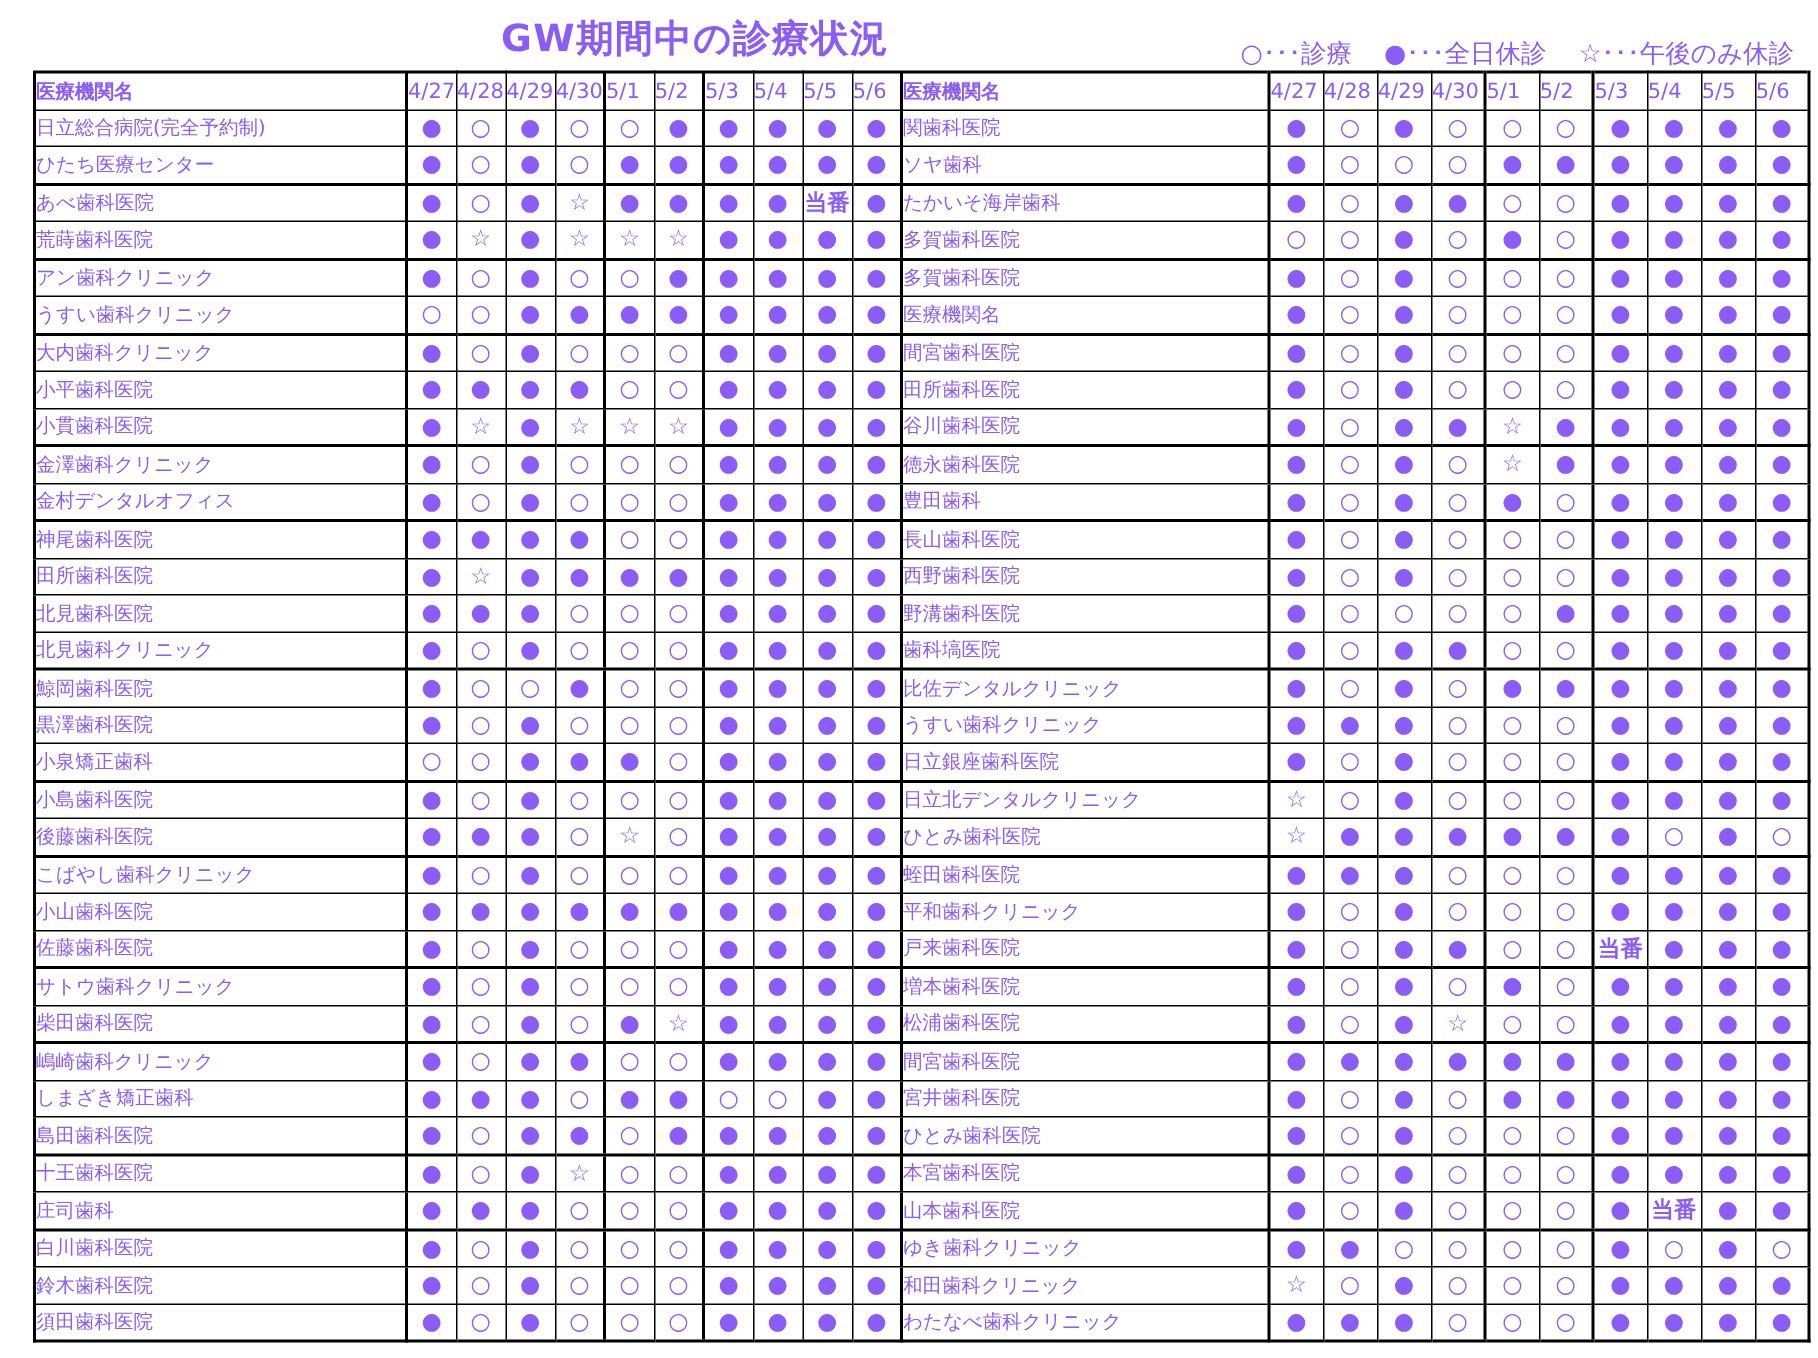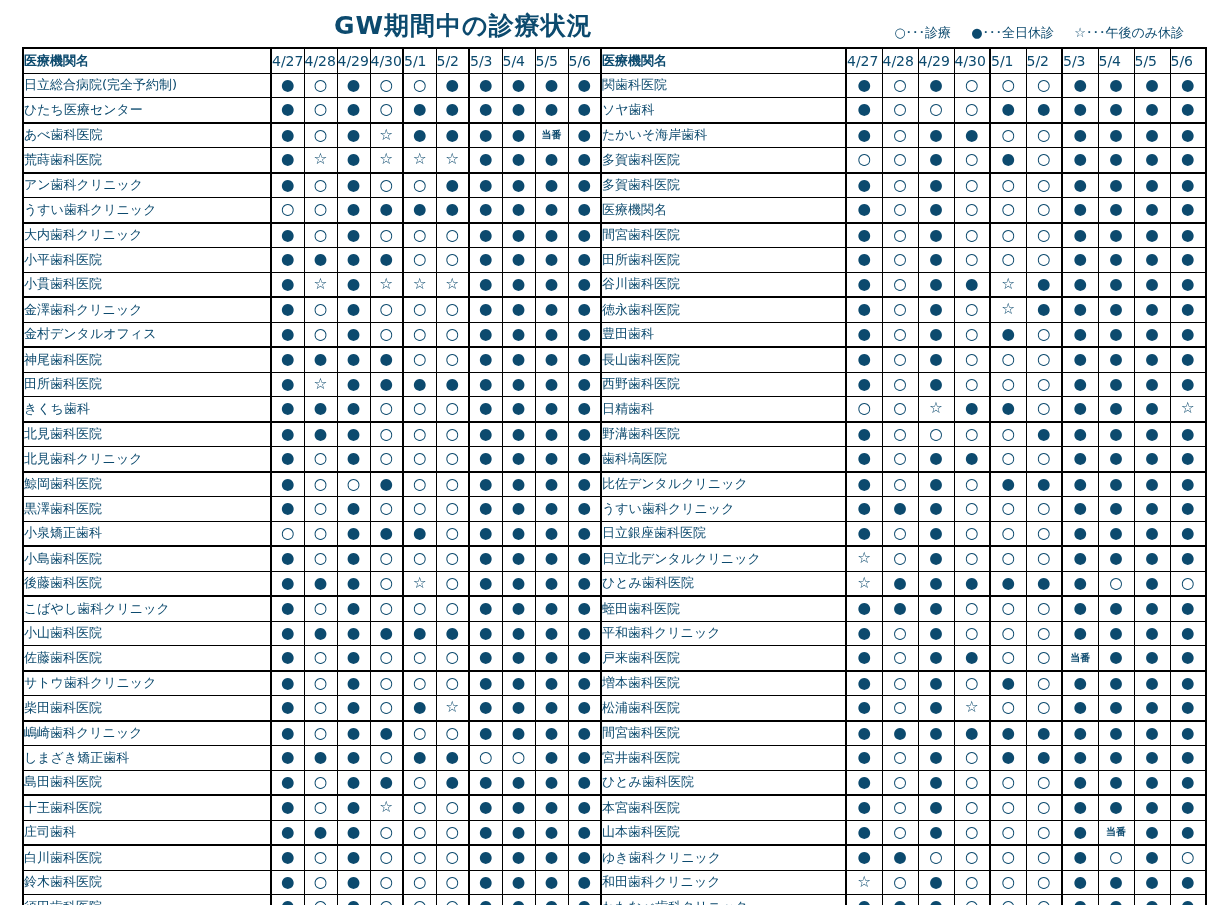--- a/index.html
+++ b/index.html
@@ -1,29 +1,29 @@
 <!DOCTYPE html>
 <html><head>
 <meta charset="utf-8">
 <style>
   html,body{margin:0;padding:0;background:#fff;}
-  .page{position:relative;width:1212px;height:905px;background:#fff;color:#0c4a6e;
+  .page{position:relative;width:1212px;height:905px;background:#fff;color:#8b5cf6;
         font-family:"DejaVu Sans","Liberation Sans",sans-serif;overflow:hidden;}
   .title{position:absolute;left:334px;top:9px;margin:0;font-size:25px;font-weight:600;letter-spacing:1px;}
-  .legend{position:absolute;right:28px;top:24px;font-size:13px;white-space:nowrap;}
+  .legend{position:absolute;right:16px;top:24px;font-size:17px;white-space:nowrap;}
   .legend .leg-item{margin-left:16px;}
   table.sched{position:absolute;left:22px;top:47px;border-collapse:collapse;table-layout:fixed;
               border:2px solid #000;}
   table.sched td,table.sched th{border:1px solid #000;height:23.5px;padding:0;overflow:hidden;
               white-space:nowrap;vertical-align:middle;}
   th.nh{text-align:left;padding-left:5px;font-size:13px;font-weight:600;margin-left:18px;}
   th.dh{text-align:left;font-size:14px;font-weight:400;}
   td.name{text-align:left;padding-left:5px;font-size:13px;}
   td.sym{text-align:center;font-size:15.5px;line-height:1;}
-  td.sym.txt{font-size:10px;font-weight:600;}
+  td.sym.txt{font-size:15px;font-weight:600;}
   .namecol{border-left-width:2px !important;border-right-width:2px !important;}
   .tb{border-left-width:2px !important;}
   .rb{border-right-width:2px !important;}
   thead th{border-top-width:2px;border-bottom-width:2px;}
   tr.grp td{border-bottom-width:2px;}
   tbody tr:last-child td{border-bottom-width:2px;}
 </style>
 </head>
 <body>
 
@@ -391,44 +391,20 @@
           <td class="sym">○</td>
           <td class="sym">●</td>
           <td class="sym">○</td>
           <td class="sym tb">○</td>
           <td class="sym">○</td>
           <td class="sym tb">●</td>
           <td class="sym">●</td>
           <td class="sym">●</td>
           <td class="sym rb">●</td>
         </tr>
-        <tr class="grp">
-          <td class="name namecol">きくち歯科</td>
-          <td class="sym">●</td>
-          <td class="sym">●</td>
-          <td class="sym">●</td>
-          <td class="sym">○</td>
-          <td class="sym tb">○</td>
-          <td class="sym">○</td>
-          <td class="sym tb">●</td>
-          <td class="sym">●</td>
-          <td class="sym">●</td>
-          <td class="sym rb">●</td>
-          <td class="name namecol">日精歯科</td>
-          <td class="sym">○</td>
-          <td class="sym">○</td>
-          <td class="sym">☆</td>
-          <td class="sym">●</td>
-          <td class="sym tb">●</td>
-          <td class="sym">○</td>
-          <td class="sym tb">●</td>
-          <td class="sym">●</td>
-          <td class="sym">●</td>
-          <td class="sym rb">☆</td>
-        </tr>
         <tr>
           <td class="name namecol">北見歯科医院</td>
           <td class="sym">●</td>
           <td class="sym">●</td>
           <td class="sym">●</td>
           <td class="sym">○</td>
           <td class="sym tb">○</td>
           <td class="sym">○</td>
           <td class="sym tb">●</td>
           <td class="sym">●</td>

